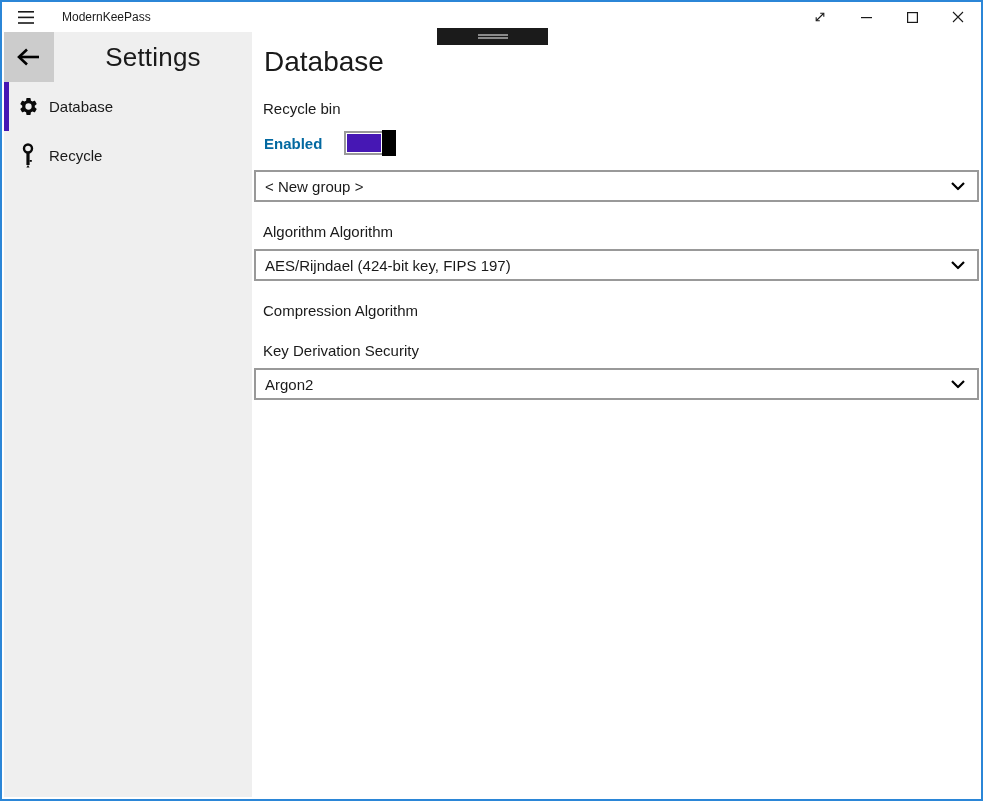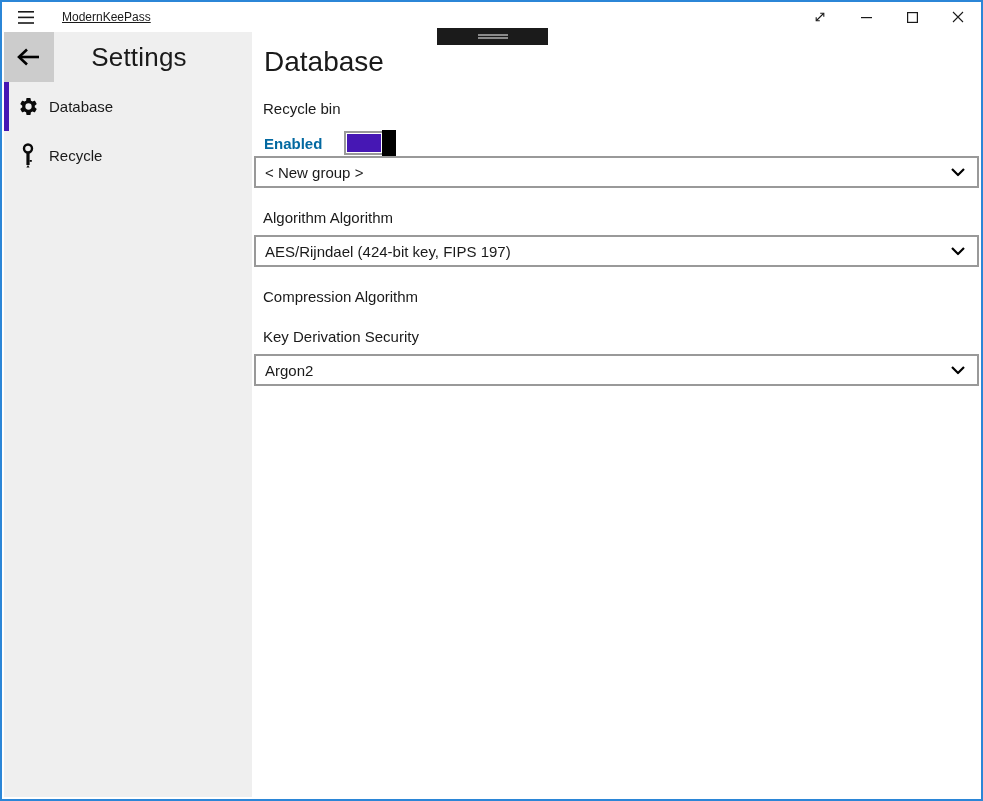--- a/index.html
+++ b/index.html
@@ -16,21 +16,21 @@
   }
   
   .titlebar {
     position:absolute; left:0; right:0; top:0; height:30px;
     background:#fff; display:flex; align-items:center;
   }
   .hamburger-btn {
     width:48px; height:30px; display:flex; align-items:center; justify-content:center;
     background:transparent; border:none; cursor:pointer;
   }
-  .titlebar-title { font-size:12px; color:#1a1a1a; margin-left:12px;text-decoration:underline; }
+  .titlebar-title { font-size:12px; color:#1a1a1a; margin-left:12px; }
   .caption-controls { position:absolute; right:0; top:0; height:30px; display:flex; }
   .caption-btn {
     width:46px; height:30px; display:flex; align-items:center; justify-content:center;
     background:transparent; border:none; cursor:pointer; color:#1a1a1a;
   }
   
   .drag-handle {
     position:absolute; left:435px; top:26px; width:111px; height:17px;
     background:#1b1b1b; z-index:30;
     display:flex; flex-direction:column; align-items:center; justify-content:center; gap:1px;
@@ -40,21 +40,21 @@
   .sidebar {
     position:absolute; left:2px; top:30px; bottom:2px; width:248px;
     background:#efefef;
   }
   .back-btn {
     position:absolute; left:0; top:0; width:50px; height:50px;
     background:#cccccc; border:none; cursor:pointer;
     display:flex; align-items:center; justify-content:center;
   }
   .settings-title {
-    position:absolute; left:36px; top:0; width:198px; height:50px;
+    position:absolute; left:50px; top:0; width:198px; height:50px;
     display:flex; align-items:center; justify-content:center;
     font-size:26px; font-weight:300; color:#1a1a1a; letter-spacing:0.2px;
   }
   .nav { position:absolute; left:0; top:50px; right:0; }
   .nav-item {
     position:relative; height:49px; display:flex; align-items:center; cursor:pointer;
   }
   .nav-item .indicator {
     position:absolute; left:0; top:0; bottom:0; width:5px; background:transparent;
   }
@@ -81,21 +81,21 @@
     position:absolute; left:3px; top:3px; bottom:3px; right:9px; background:#4617b4;
   }
   .toggle-knob {
     position:absolute; right:-6px; top:-1px; width:14px; height:26px; background:#000;
   }
   .dropdown {
     position:relative; margin-left:2px; width:calc(100% - 2px); height:32px;
     border:2px solid #999; background:#fff; cursor:pointer;
     display:flex; align-items:center;
   }
-  .dropdown.first { margin-top:0; }
+  .dropdown.first { margin-top:14px; }
   .dropdown.under-label { margin-top:7px; }
   .dropdown .dd-value { margin-left:9px; font-size:15px; color:#1a1a1a; }
   .dropdown .dd-chevron {
     position:absolute; right:12px; top:50%; transform:translateY(-50%);
     display:flex; align-items:center;
   }
   svg { display:block; }
 </style>
 </head>
 <body>

